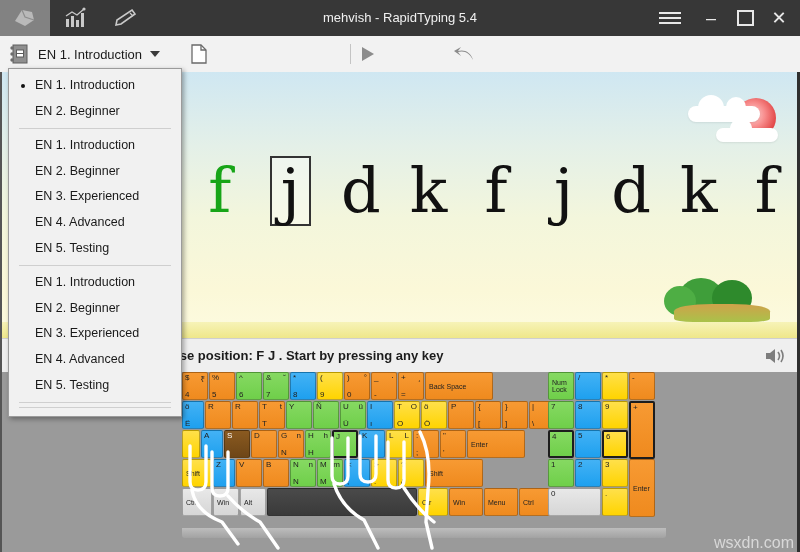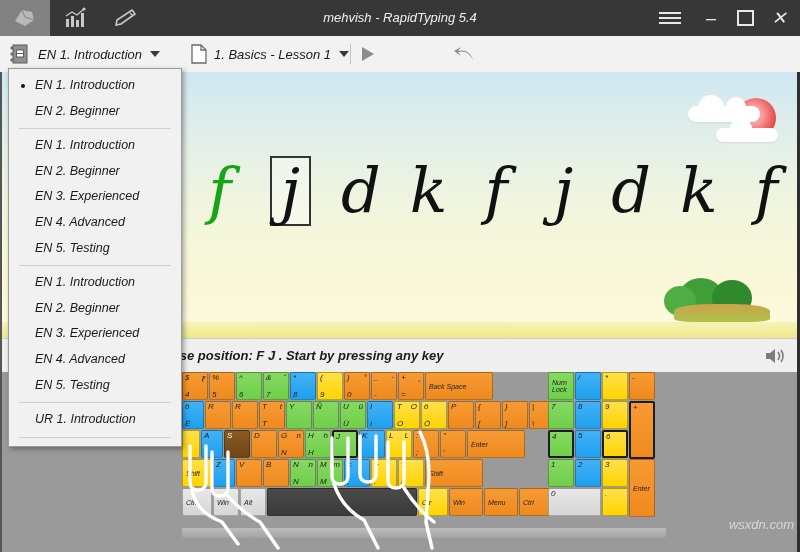--- a/index.html
+++ b/index.html
@@ -1,18 +1,18 @@
 <!DOCTYPE html>
 <html><head>
 <meta charset="utf-8">
 <style>
   html,body{margin:0;padding:0;}
   body{width:800px;height:552px;overflow:hidden;
        font-family:"Liberation Sans",sans-serif;background:#2b2b2b;}
-  #app{position:relative;width:800px;height:552px;overflow:hidden;background:#9a9a9a;font-style:italic;}
+  #app{position:relative;width:800px;height:552px;overflow:hidden;background:#9a9a9a;}
 
   
   .titlebar{position:absolute;left:0;top:0;width:800px;height:36px;background:#373737;}
   .tb-tabs{position:absolute;left:0;top:0;height:36px;display:flex;}
   .tb-tab{width:50px;height:36px;display:flex;align-items:center;justify-content:center;}
   .tb-tab.sel{background:#828282;}
   .tb-title{position:absolute;left:0;top:0;width:800px;height:36px;line-height:36px;
             text-align:center;color:#f0f0f0;font-size:13px;pointer-events:none;}
   .tb-ctrl{position:absolute;top:0;height:36px;display:flex;align-items:center;justify-content:center;color:#e8e8e8;}
   .hamb{right:110px;width:40px;}
@@ -101,21 +101,21 @@
   
   .menu{position:absolute;left:8px;top:68px;width:172px;
         background:#f1f1f1;border:1px solid #9b9b9b;box-shadow:2px 2px 5px rgba(0,0,0,.35);
         padding:4px 0;z-index:60;}
   .mi{position:relative;height:25.6px;line-height:25.6px;padding-left:26px;
       font-size:12.5px;color:#1a1a1a;white-space:nowrap;}
   .mi .dot{position:absolute;left:12px;top:50%;width:4px;height:4px;margin-top:-2px;
            background:#111;border-radius:50%;}
   .msep{height:1px;background:#cfcfcf;margin:4px 10px;}
 
-  .wm{position:absolute;right:6px;bottom:20px;font-size:13px;color:#d8d8d8;
+  .wm{position:absolute;right:6px;bottom:0;font-size:16px;color:#d8d8d8;
       font-family:"Liberation Sans",sans-serif;margin-left:42px;}
   .edgeR{position:absolute;right:0;top:72px;width:3px;height:480px;background:#2f2f2f;}
   .edgeL{position:absolute;left:0;top:72px;width:2px;height:480px;background:#555;}
 </style>
 </head>
 <body>
 
 <div id="app">
 
   <div class="titlebar">
@@ -174,24 +174,20 @@
       </svg>
     </div>
     <div class="tbar-item course-sel">
       <span>EN 1. Introduction</span>
       <span class="caret"></span>
     </div>
     <svg class="lesson-ico" viewBox="0 0 18 20">
       <path d="M2 1 H11 L16 6 V19 H2 Z" fill="#fff" stroke="#6a6a6a" stroke-width="1.3"></path>
       <path d="M11 1 V6 H16" fill="none" stroke="#6a6a6a" stroke-width="1.3"></path>
     </svg>
-    <div class="tbar-item lesson-sel">
-      <span>1. Basics - Lesson 1</span>
-      <span class="caret"></span>
-    </div>
     <div class="vdiv" style="left:350px;"></div>
     <div class="play"></div>
     <svg class="undo" viewBox="0 0 24 20">
       <path d="M21 16 C19 8 12 5 6 7 L9 3 L2 7 L9 12 L6 8 C12 6 18 9 21 16 Z" fill="#8b8b8b"></path>
     </svg>
   </div>
 
   <div class="typepanel">
     <div class="sun"></div>
     <div class="cloud cl1"></div>
@@ -527,17 +523,16 @@
       <div class="mi"><span>EN 3. Experienced</span></div>
       <div class="mi"><span>EN 4. Advanced</span></div>
       <div class="mi"><span>EN 5. Testing</span></div>
       <div class="msep"></div>
       <div class="mi"><span>EN 1. Introduction</span></div>
       <div class="mi"><span>EN 2. Beginner</span></div>
       <div class="mi"><span>EN 3. Experienced</span></div>
       <div class="mi"><span>EN 4. Advanced</span></div>
       <div class="mi"><span>EN 5. Testing</span></div>
       <div class="msep"></div>
-      <div class="mi"><span>UR 1. Introduction</span></div>
       <div class="msep"></div>
     </div>
 
 </div>
 
 </body></html>

